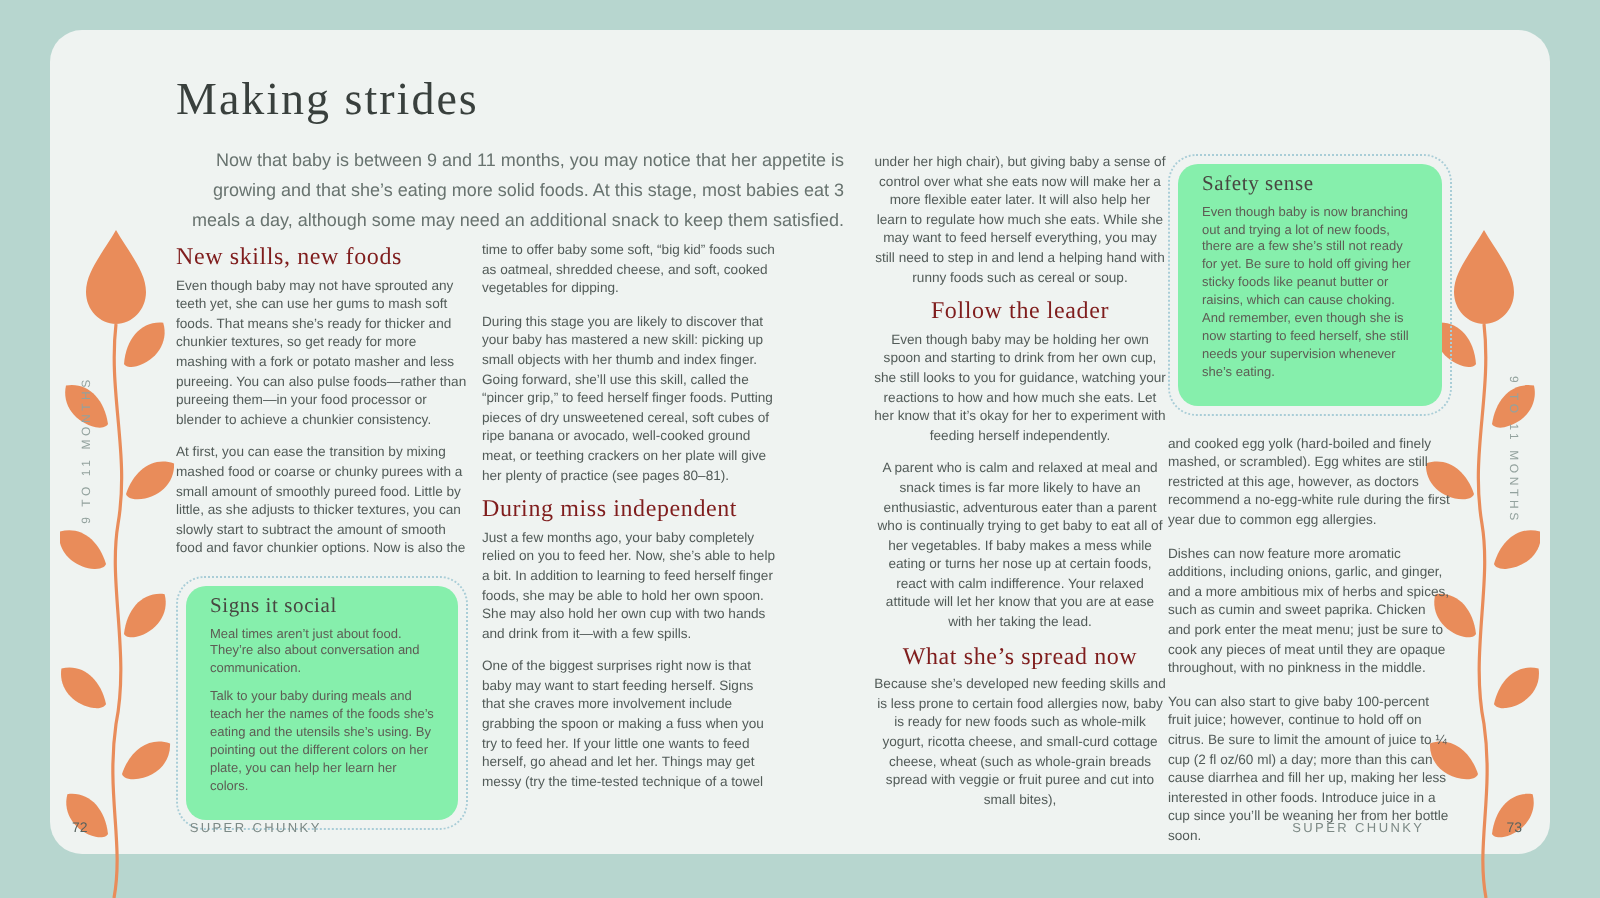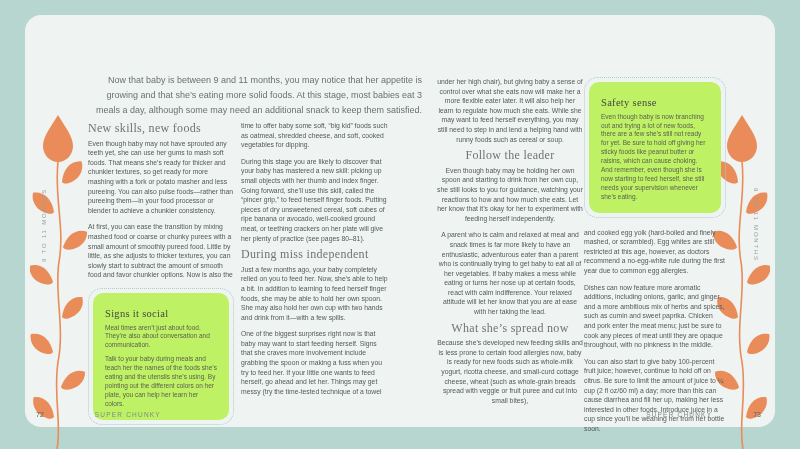--- a/index.html
+++ b/index.html
@@ -9,29 +9,29 @@
           background:#eff3f1;border-radius:16px;}
   
   .title{position:absolute;left:63px;top:22px;margin:0;font-family:"Liberation Serif",serif;
          font-weight:normal;font-size:23px;color:#39403d;letter-spacing:1px;}
   .intro{position:absolute;left:63px;top:58px;width:334px;margin:0;font-size:9px;
          line-height:15px;color:#68736f;text-align:right;}
   
   .col{position:absolute;font-size:6.8px;line-height:9.6px;color:#525b58;z-index:2;}
   .col p{margin:0 0 7px 0;}
   .col h2{font-family:"Liberation Serif",serif;font-weight:normal;font-size:12px;
-          color:#737373;margin:3px 0 5px 0;letter-spacing:.3px;}
+          color:#7f1d1d;margin:3px 0 5px 0;letter-spacing:.3px;}
   .col-l1{left:63px;top:106px;width:146px;}
   .col-l2{left:216px;top:106px;width:147px;}
   .col-r1{left:412px;top:62px;width:146px;text-align:center;}
   .col-r2{left:559px;top:62px;width:142px;}
   
   .callout-outer{border:1.5px dotted #a9cdd7;border-radius:14px;padding:4px;margin-top:8px;}
   .col-r2 .callout-outer{margin:0 0 10px 0;}
-  .callout{background:#bef264;border-radius:10px;padding:16px 12px 11px;}
+  .callout{background:#86efac;border-radius:10px;padding:6px 12px 11px;}
   .callout h3{font-family:"Liberation Serif",serif;font-weight:normal;font-size:10.5px;
               color:#474640;margin:0 0 5px 0;letter-spacing:.3px;}
   .callout p{font-size:6.5px;line-height:8.9px;color:#5d5c54;margin:0 0 5px 0;}
   .callout p:last-child{margin-bottom:0;}
   
   .footer{position:absolute;top:396px;font-size:6.5px;letter-spacing:1.2px;
           color:#7d8a86;z-index:3;}
   .footer .pagenum{color:#57625e;font-size:7px;letter-spacing:0;}
   .footer-left{left:11px;}
   .footer-left .label{margin-left:48px;}
@@ -43,20 +43,21 @@
   .branch-right{right:30px;transform:scaleX(-1);}
   .side-label{position:absolute;top:188px;font-size:6px;letter-spacing:1.8px;
               color:#93a29e;z-index:2;writing-mode:vertical-rl;}
   .side-label-left{left:41px;transform:rotate(180deg);}
   .side-label-right{right:41px;}
 </style>
 </head>
 <body>
 
 <div class="spread">
+  <h1 class="title">Making strides</h1>
   <p class="intro">Now that baby is between 9 and 11 months, you may notice that her appetite is growing and that she’s eating more solid foods. At this stage, most babies eat 3 meals a day, although some may need an additional snack to keep them satisfied.</p>
 
   <div class="col col-l1">
     <h2>New skills, new foods</h2>
     <p>Even though baby may not have sprouted any teeth yet, she can use her gums to mash soft foods. That means she’s ready for thicker and chunkier textures, so get ready for more mashing with a fork or potato masher and less pureeing. You can also pulse foods—rather than pureeing them—in your food processor or blender to achieve a chunkier consistency.</p>
     <p>At first, you can ease the transition by mixing mashed food or coarse or chunky purees with a small amount of smoothly pureed food. Little by little, as she adjusts to thicker textures, you can slowly start to subtract the amount of smooth food and favor chunkier options. Now is also the</p>
     <div class="callout-outer">
       <div class="callout">
         <h3>Signs it social</h3>
         <p>Meal times aren’t just about food. They’re also about conversation and communication.</p>

